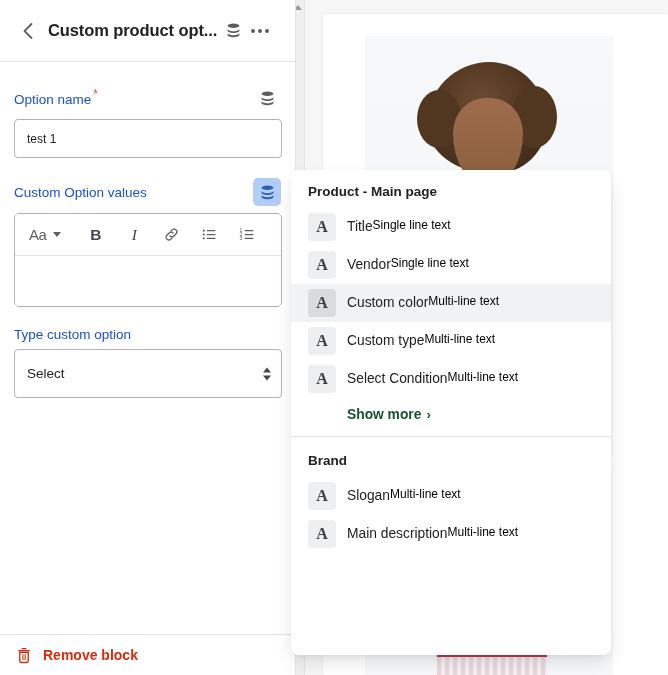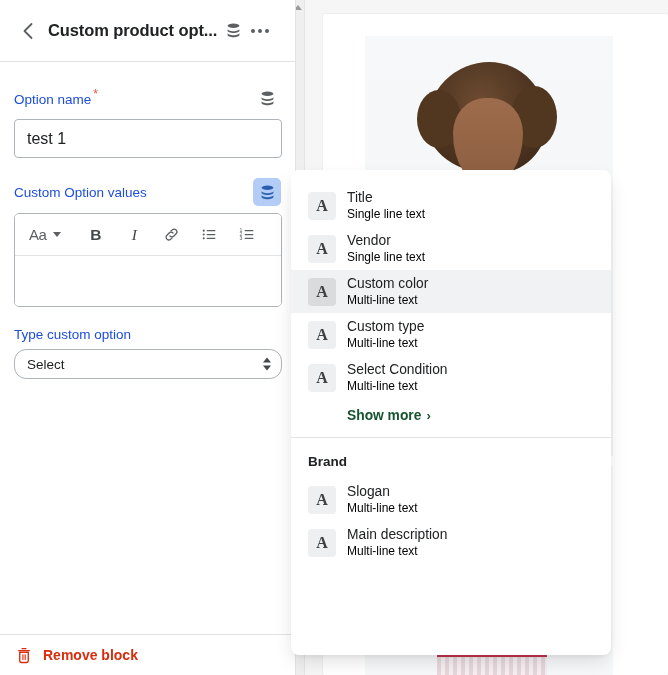--- a/index.html
+++ b/index.html
@@ -100,21 +100,21 @@
   .header-dots i { width: 4px; height: 4px; border-radius: 50%; background: #5c5f62; display: block; }
 
   .panel-body { padding: 22px 14px 0 14px; position: relative; }
 
   .field-label-row { display: flex; align-items: center; justify-content: space-between; margin-bottom: 7px; }
   .field-label { font-size: 13.5px; color: #1d4ed8; }
   .req-star { color: #e0503b; font-size: 12px; vertical-align: super; margin-left: 2px; }
 
   .text-input {
     width: 268px; height: 39px; border: 1px solid #aeb4b9; border-radius: 4px;
-    background: #fff; font-size: 16px; color: #202223; padding: 0 12px;
+    background: #fff; font-size: 12px; color: #202223; padding: 0 12px;
     font-family: "Liberation Sans", sans-serif; outline: none;
   }
 
   .db-btn {
     width: 28px; height: 28px; border-radius: 5px; display: flex;
     align-items: center; justify-content: center; cursor: pointer;
   }
   .db-btn.active { background: #b3cdf7; }
 
   .field-block { margin-bottom: 20px; }
@@ -135,21 +135,21 @@
     width: 0; height: 0; margin-left: 7px;
     border-left: 4px solid transparent; border-right: 4px solid transparent;
     border-top: 5px solid #5c5f62;
   }
   .tb-b { font-size: 15.5px; font-weight: 700; color: #42474c; }
   .tb-i { font-size: 15.5px; font-style: italic; font-family: "Liberation Serif", serif; color: #42474c; }
   .editor-area { height: 50px; background: #fff; }
 
   .select-wrap { position: relative; width: 268px; }
   .select-box {
-    width: 268px; height: 30px; border: 1px solid #aeb4b9; border-radius: 12px;
+    width: 268px; height: 49px; border: 1px solid #aeb4b9; border-radius: 4px;
     background: #fff; font-size: 13.5px; color: #202223;
     display: flex; align-items: center; padding: 0 12px; cursor: pointer;
   }
   .select-arrows {
     position: absolute; right: 11px; top: 50%; transform: translateY(-50%);
     display: flex; flex-direction: column; gap: 3px; align-items: center;
   }
   .ar-up { width: 0; height: 0; border-left: 4px solid transparent; border-right: 4px solid transparent; border-bottom: 5px solid #42474c; }
   .ar-dn { width: 0; height: 0; border-left: 4px solid transparent; border-right: 4px solid transparent; border-top: 5px solid #42474c; }
 
@@ -175,21 +175,21 @@
   .pop-item {
     display: flex; align-items: center; gap: 11px; padding: 5px 17px; cursor: pointer;
   }
   .pop-item.selected { background: #f1f2f3; }
   .item-icon {
     width: 28px; height: 28px; border-radius: 4px; background: #eeeff0;
     display: flex; align-items: center; justify-content: center; flex: none;
     font-family: "Liberation Serif", serif; font-weight: 700; font-size: 16px; color: #3c4043;
   }
   .pop-item.selected .item-icon { background: #d9dbdd; }
-  .item-texts { display: flex; flex-direction: column; line-height: 1.28; }
+  .item-texts { display: flex; line-height: 1.28; }
   .item-title { font-size: 13.8px; color: #202223; }
   .item-sub { font-size: 12px; color: #000000; }
   .show-more {
     display: inline-flex; align-items: center; gap: 5px;
     color: #14532d; font-size: 13.8px; font-weight: 600;
     padding: 9px 17px 4px 56px; cursor: pointer;
   }
   .chev { font-weight: 700; font-size: 13px; }
 </style>
 </head>
@@ -336,20 +336,21 @@
           <rect x="9.7" y="8.6" width="1.3" height="6.6" fill="#d72c0d"></rect>
         </svg>
         <span class="remove-text">Remove block</span>
       </div>
     </div>
   </div>
 
   <div class="popover">
 
     <div class="pop-section">
+      <div class="pop-heading">Product - Main page</div>
 
       <div class="pop-item">
         <div class="item-icon">A</div>
         <div class="item-texts">
           <span class="item-title">Title</span>
           <span class="item-sub">Single line text</span>
         </div>
       </div>
 
       <div class="pop-item">

